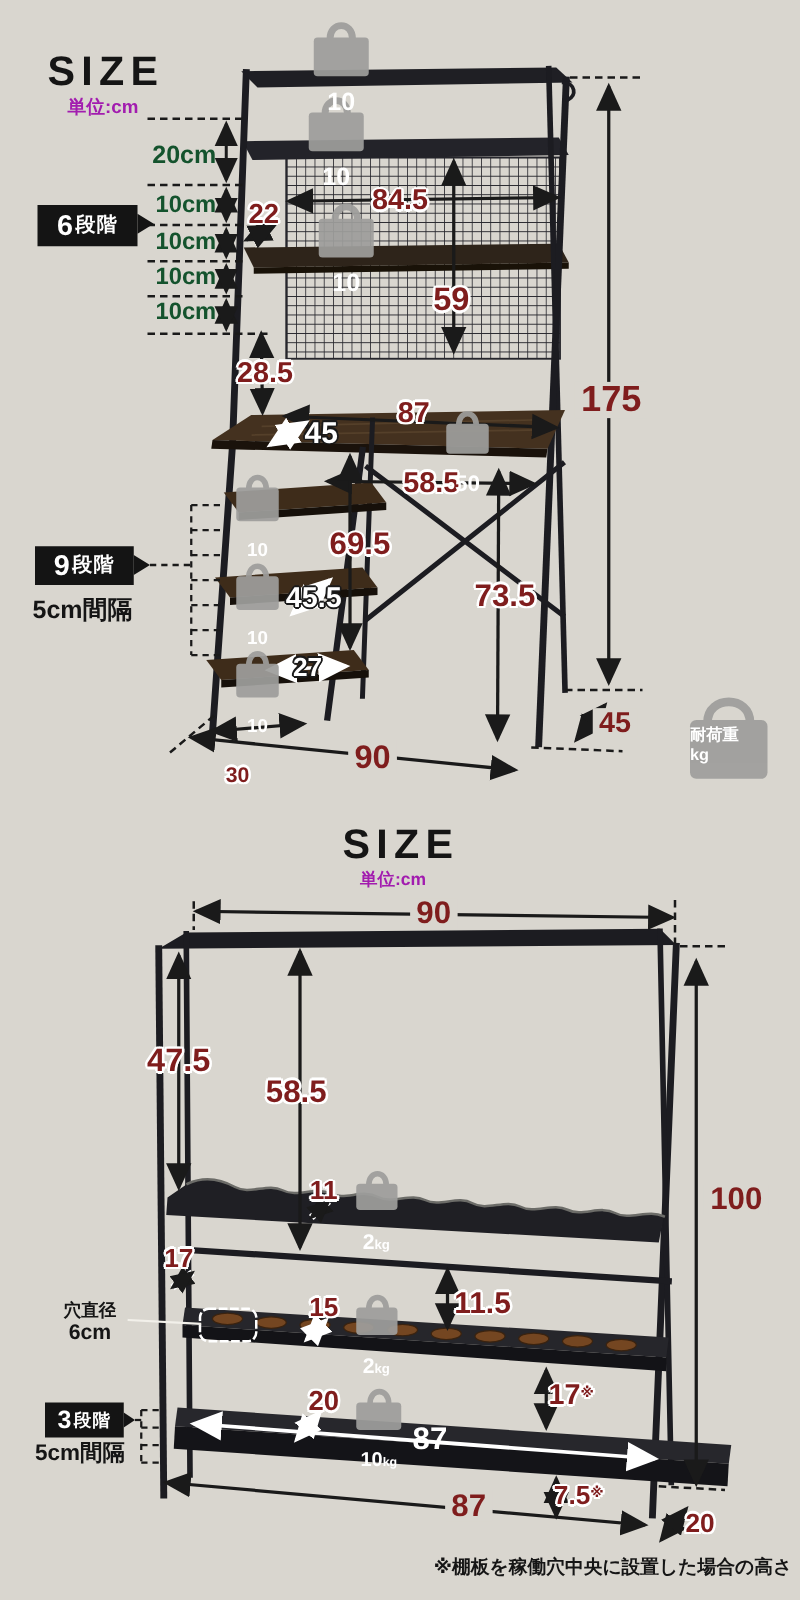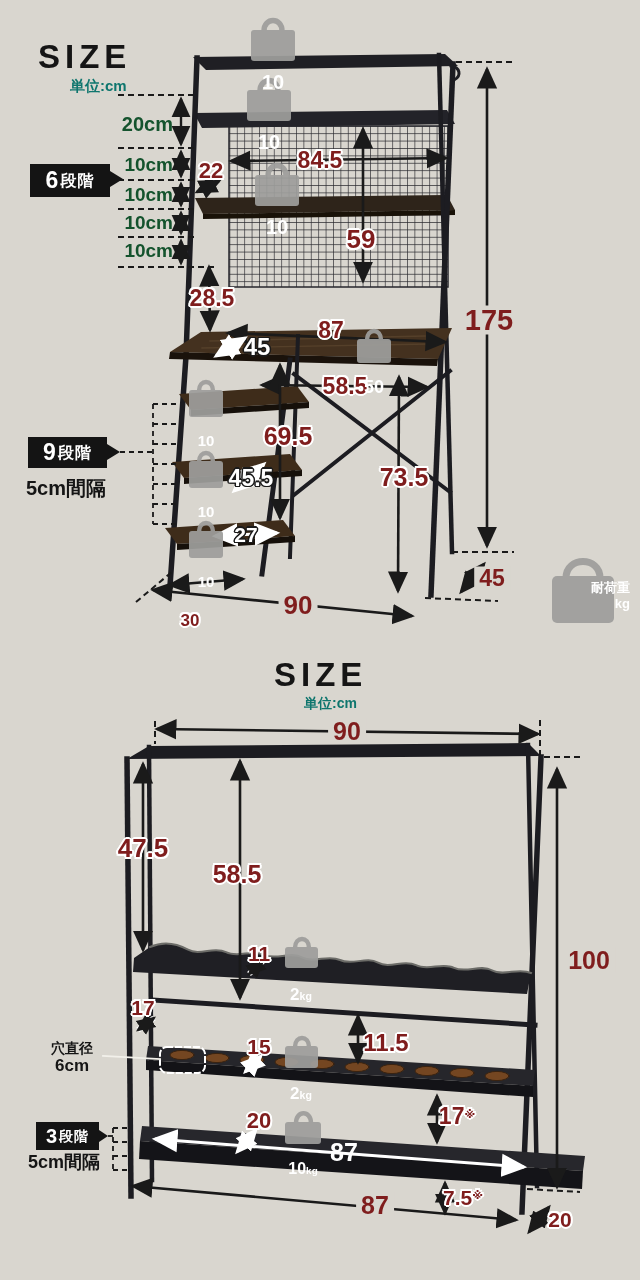--- a/index.html
+++ b/index.html
@@ -11,36 +11,36 @@
   svg{position:absolute;left:0;top:0;}
   .lbl{position:absolute;font-weight:700;color:#7f1d1d;white-space:nowrap;
        transform:translate(-50%,-50%);line-height:1;}
   .h{text-shadow:2px 0 0 #fff,-2px 0 0 #fff,0 2px 0 #fff,0 -2px 0 #fff,
      1.5px 1.5px 0 #fff,-1.5px -1.5px 0 #fff,1.5px -1.5px 0 #fff,-1.5px 1.5px 0 #fff;}
   .w{color:#fff;text-shadow:1.5px 0 0 #1a1a1a,-1.5px 0 0 #1a1a1a,0 1.5px 0 #1a1a1a,
      0 -1.5px 0 #1a1a1a,1px 1px 0 #1a1a1a,-1px -1px 0 #1a1a1a,1px -1px 0 #1a1a1a,-1px 1px 0 #1a1a1a;}
   .pw{color:#fff;}
   .m{background:#d9d6cf;padding:0 5px;}
   .size-title{position:absolute;font-weight:700;font-size:33px;letter-spacing:5px;color:#151515;line-height:1;}
-  .size-unit{position:absolute;font-weight:700;font-size:15px;color:#0f766e;line-height:1;margin-left:16px;}
+  .size-unit{position:absolute;font-weight:700;font-size:15px;color:#a21caf;line-height:1;}
   .steplab{position:absolute;background:#141414;color:#fff;display:flex;align-items:center;
      justify-content:center;font-weight:700;line-height:1;}
   .steplab .num{font-size:23px;margin-right:2px;}
   .steplab .txt{font-size:16px;letter-spacing:1px;}
   .stepsub{position:absolute;font-weight:700;color:#151515;line-height:1;}
   .hookbox{position:absolute;left:516px;top:64px;width:102px;height:58px;
      border:2px dashed #333;text-align:center;color:#151515;font-weight:700;}
   .hookbox .l1{font-size:13px;margin-top:7px;letter-spacing:0.5px;}
   .hookbox .l2{font-size:13px;margin-top:2px;}
   .hookbox .l2 .big{font-size:21px;}
   .holelab{position:absolute;left:42px;top:1040px;width:60px;text-align:center;
      font-weight:700;color:#151515;line-height:1.15;}
   .holelab .l1{font-size:14px;}
   .holelab .l2{font-size:17px;}
-  .loadbag{position:absolute;left:552px;top:580px;width:78px;text-align:right;
+  .loadbag{position:absolute;left:552px;top:580px;width:78px;text-align:left;
      color:#fff;font-weight:700;line-height:1.2;font-size:13px;}
   .bagtxt{position:absolute;transform:translate(-50%,-50%);color:#fff;font-weight:700;line-height:1;margin-top:36px;}
   .bagtxt .u{font-size:0.62em;}
   sup.mark{font-size:11px;font-weight:700;vertical-align:6px;}
   .lm{position:absolute;left:95px;width:78px;text-align:right;font-weight:700;
       color:#14532d;transform:translateY(-50%);line-height:1;}
   .footnote{position:absolute;left:347px;top:1246px;font-size:15px;font-weight:700;color:#151515;line-height:1;}
 </style>
 </head>
 <body>
@@ -329,14 +329,15 @@
 <div class="steplab" style="left:36px;top:1122px;width:63px;height:28px;">
   <span class="num" style="font-size:20px;">3</span>
       <span class="txt" style="font-size:14px;">段階</span>
 </div>
 <div class="stepsub" style="left:28px;top:1153px;font-size:18px;">5cm間隔</div>
 
 <div class="bagtxt" style="left:301px;top:958px;font-size:17px;"><span>2</span><span class="u">kg</span></div>
 <div class="bagtxt" style="left:301px;top:1057px;font-size:17px;"><span>2</span><span class="u">kg</span></div>
 <div class="bagtxt" style="left:303px;top:1133px;font-size:16px;"><span>10</span><span class="u">kg</span></div>
 
+<div class="footnote">※棚板を稼働穴中央に設置した場合の高さ</div>
 
 </div>
 
 </body></html>

